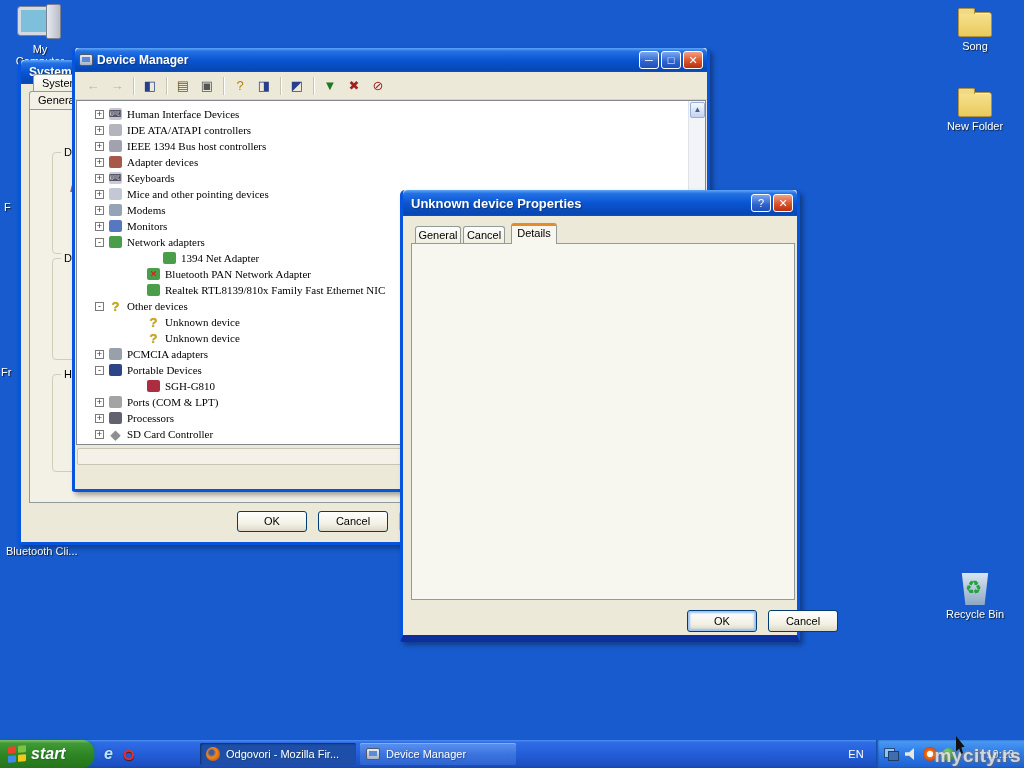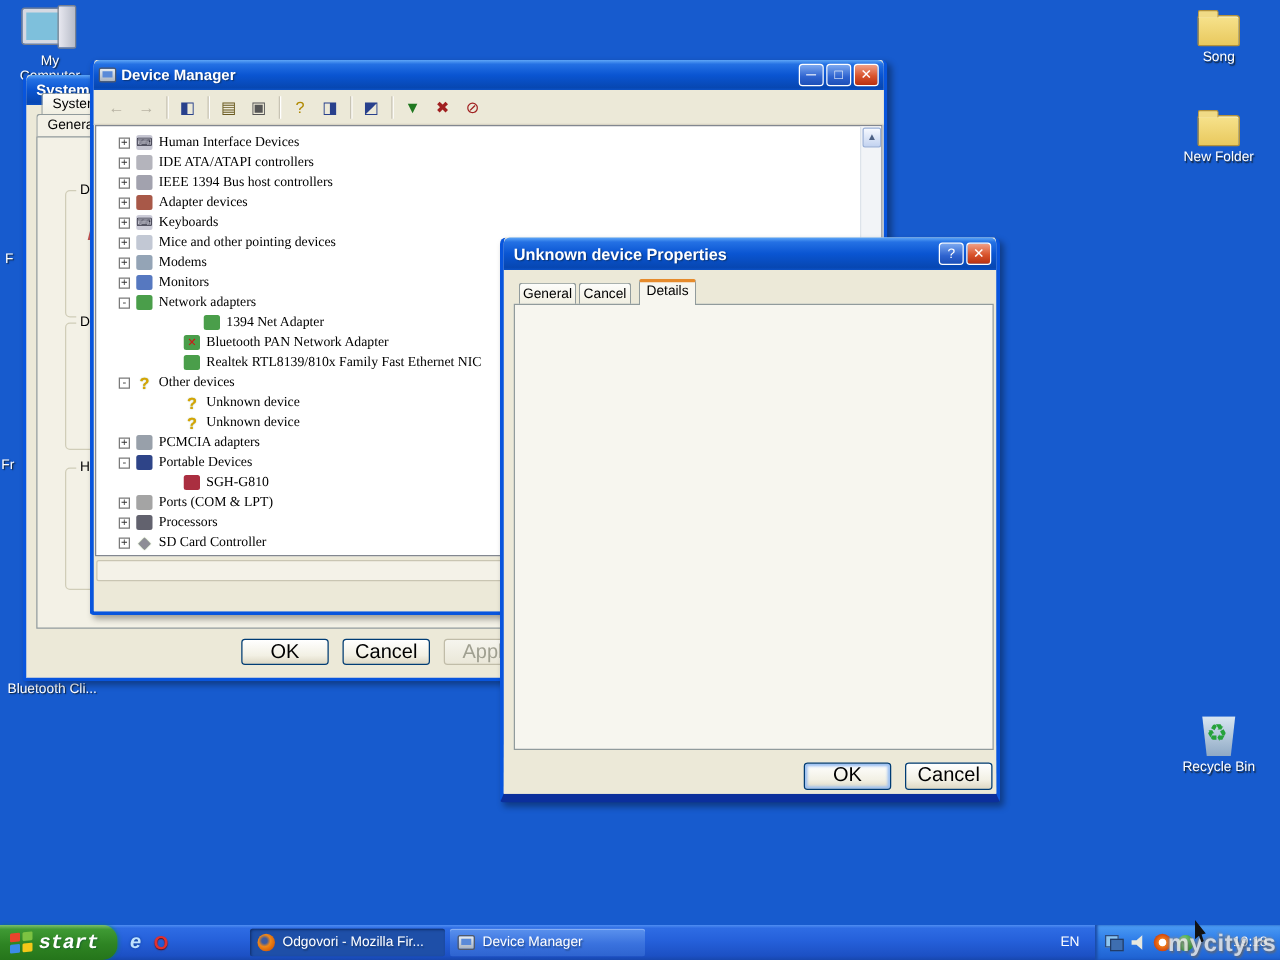--- a/index.html
+++ b/index.html
@@ -32,21 +32,21 @@
   .sysprops { left:18px; top:60px; width:413px; height:485px; z-index:10; }
   .sp-tab { position:absolute; background:linear-gradient(#FDFDFB,#F0EEE0); border:1px solid #919B9C; border-bottom:none; border-radius:3px 3px 0 0; padding:2px 8px 0; font-size:11px; height:18px; white-space:nowrap; overflow:hidden; }
   .sp-page { position:absolute; left:8px; right:8px; top:49px; height:394px; background:#F3F1E6; border:1px solid #919B9C; }
   .groupbox { position:absolute; left:22px; width:362px; border:1px solid #D0CDB8; border-radius:4px; }
   .groupbox .gb-label { position:absolute; top:-7px; left:8px; background:#F3F1E6; padding:0 3px; white-space:nowrap; }
   .books-icon { position:absolute; left:22px; top:16px; width:26px; height:7px; background:#3878C8; box-shadow:0 8px 0 #38A060,0 16px 0 #C05050; transform:skewX(-14deg); }
   .signing-icon { position:absolute; left:24px; top:12px; width:22px; height:26px; background:#fff; border:1px solid #999; box-shadow:inset 0 3px 0 #D8E4F0; }
   .signing-icon::after { content:"✓"; position:absolute; right:-6px; bottom:-6px; color:#1EA32A; font-size:17px; font-weight:bold; }
   .hardware-icon { position:absolute; left:22px; top:14px; width:27px; height:18px; background:linear-gradient(#D8D8D0,#9AA09A); border:1px solid #777; border-radius:2px; }
   .hardware-icon::after { content:""; position:absolute; right:-4px; bottom:-5px; width:10px; height:8px; background:#3FA43F; border:1px solid #2A702A; }
-  .xp-btn { position:absolute; width:70px; height:21px; background:linear-gradient(180deg,#FFFFFF,#F2F0E4 65%,#DDD8C4); border:1px solid #003C74; border-radius:3px; text-align:center; line-height:19px; font-size:16px; color:#000; }
+  .xp-btn { position:absolute; width:70px; height:21px; background:linear-gradient(180deg,#FFFFFF,#F2F0E4 65%,#DDD8C4); border:1px solid #003C74; border-radius:3px; text-align:center; line-height:19px; font-size:11px; color:#000;margin-left:44px; }
   .xp-btn.disabled { color:#A0A091; border-color:#C0BCA8; background:linear-gradient(180deg,#F6F5EE,#EAE7D8); }
   .xp-btn.focused { box-shadow:inset 0 0 2px 2px #9CC0F2; }
 
   
   .devmgr { left:72px; top:48px; width:638px; height:444px; z-index:20; }
   .dm-menubar { height:22px; display:flex; align-items:center; padding-left:4px; border-bottom:1px solid #D8D4C4; background:#ECE9D8; }
   .dm-menubar span { padding:3px 9px; }
   .dm-toolbar { height:28px; display:flex; align-items:center; padding-left:6px; border-bottom:1px solid #D8D4C4; background:#ECE9D8; }
   .tb-tool { width:22px; height:22px; margin:0 1px; border:1px solid transparent; border-radius:2px; display:flex; align-items:center; justify-content:center; font-size:13px; background:none; }
   .tb-tool.disabled { color:#B8B4A4 !important; }
@@ -75,21 +75,21 @@
   .dlg-devname { position:absolute; left:70px; top:73px; font-size:11px; }
   .dlg-combo { position:absolute; left:22px; top:117px; width:361px; height:18px; background:#fff; border:1px solid #7F9DB9; display:flex; }
   .dlg-combo .sel { flex:1; margin:1px; background:#316AC5; color:#fff; padding:1px 3px; font-size:11px; }
   .dlg-combo .drop { width:17px; flex:none; border-left:1px solid #7F9DB9; background:linear-gradient(180deg,#E5F1FC,#A9CBF5); color:#1C3E9C; font-size:8px; text-align:center; line-height:16px; border-radius:0 1px 1px 0; }
   .dlg-listbox { position:absolute; left:22px; top:148px; width:360px; height:252px; background:#fff; border:1px solid #838A8F; }
   .propdlg .xp-btn { height:22px; line-height:20px; }
 
   
   .taskbar { position:absolute; left:0; bottom:0; width:1024px; height:28px; z-index:40; background:linear-gradient(180deg,#4E8DF2 0%,#2E6CE4 9%,#2560DA 45%,#1C50C4 88%,#1747AE 100%); display:flex; align-items:center; }
   .start-btn { width:94px; height:28px; flex:none; border-radius:0 12px 12px 0; background:linear-gradient(180deg,#7CBE6C 0%,#3F9A34 12%,#2E8423 55%,#25751B 100%); box-shadow:1px 0 3px #0848; display:flex; align-items:center; padding-left:8px; }
-  .start-btn .start-lbl { color:#fff; font-weight:bold; font-style:italic; font-size:16px; margin-left:5px; text-shadow:1px 1px 1px #1538;font-family:Liberation Mono, monospace; }
+  .start-btn .start-lbl { color:#fff; font-weight:bold; font-style:italic; font-size:16px; margin-left:5px; text-shadow:1px 1px 1px #1538; }
   .start-flag { width:18px; height:16px; display:grid; grid-template:1fr 1fr / 1fr 1fr; gap:2px; transform:skewY(-6deg); }
   .start-flag i { border-radius:1px; }
   .fl-r{background:#E8442C;} .fl-g{background:#7DC242;} .fl-b{background:#3C8CE8;} .fl-y{background:#F4C818;}
   .ql { display:flex; align-items:center; margin-left:10px; }
   .ql-ie { font-weight:bold; font-style:italic; font-size:16px; color:#BFE2FF; text-shadow:0 0 2px #0A3A8C; margin-right:10px; }
   .ql-opera { font-weight:bold; font-size:15px; color:#E03030; text-shadow:0 1px 1px #601010; }
   .task-btn { position:absolute; top:3px; height:22px; width:156px; border-radius:2px; display:flex; align-items:center; padding:0 6px; color:#fff; font-size:11px; white-space:nowrap; overflow:hidden; }
   .task-btn.active { background:#1E4FA8; box-shadow:inset 1px 1px 2px #10306E; }
   .task-btn.inactive { background:linear-gradient(180deg,#5B92EE,#3A72DE 55%,#2E64D0); box-shadow:inset 0 1px 0 #85AEF4; }
   .task-btn .t-lbl { margin-left:6px; text-shadow:1px 1px 1px #1236; }

